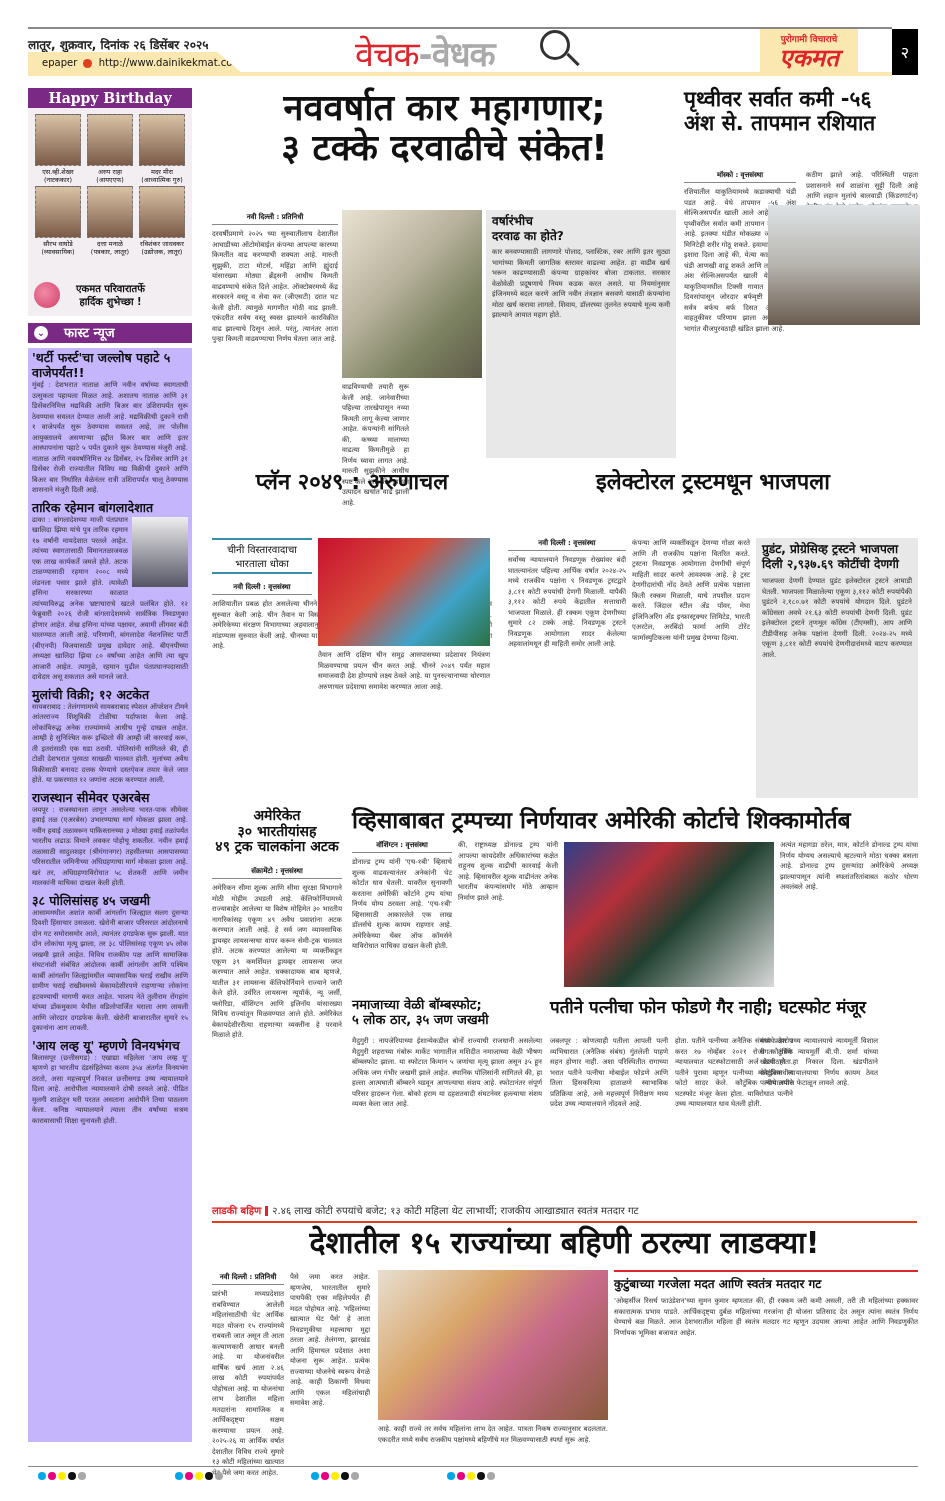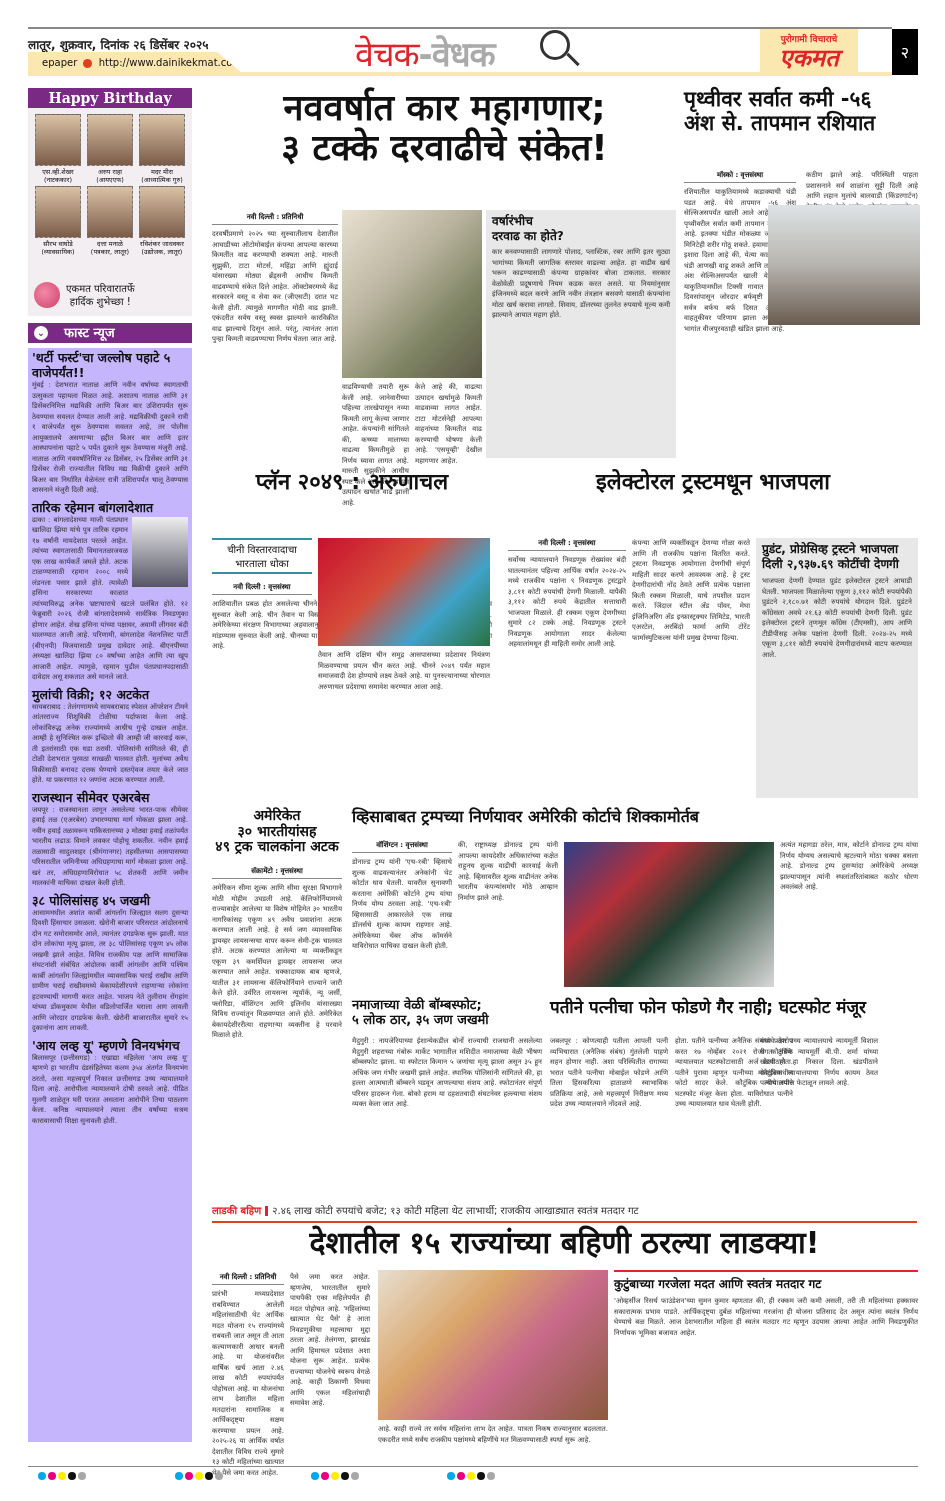--- a/index.html
+++ b/index.html
@@ -20,21 +20,21 @@
   .logo .tag { font-size: 9px; color: #e0242b; font-weight: bold; padding-top: 3px; }
   .logo .name { font-size: 24px; color: #e0242b; font-weight: bold; font-style: italic; line-height: 26px; }
   .pageno { left: 892px; top: 29px; width: 26px; height: 46px; background: #000; color: #fff; font-size: 16px; text-align: center; padding-top: 12px; }
 
   
   .bday { left: 28px; top: 88px; width: 164px; height: 228px; background: #f2eef2; }
   .bday-title { left: 28px; top: 88px; width: 164px; height: 20px; background: #7a2a84; color: #fff; font-family: "DejaVu Serif", serif; font-weight: bold; font-size: 14px; text-align: center; line-height: 20px; }
   .bgrid { left: 34px; top: 114px; width: 152px; display: grid; grid-template-columns: repeat(3, 48px); column-gap: 4px; row-gap: 2px; }
   .bperson { text-align: center; font-size: 6.5px; line-height: 8px; }
   .bphoto { width: 46px; height: 52px; border: 1px dashed #777; margin: 0 auto 2px; background: linear-gradient(#d9c2a5, #7b5b48); }
-  .bwish { left: 34px; top: 282px; width: 152px; display: flex; align-items: center; gap: 6px; }
+  .bwish { left: 34px; top: 282px; width: 152px; display: flex; align-items: center; gap: 16px; font-weight: bold; }
   .flower { width: 26px; height: 26px; border-radius: 50%; background: radial-gradient(circle at 40% 40%, #f28aa6, #d03f6a); }
   .bwish-text { font-size: 10px; text-align: center; line-height: 13px; }
   .fastnews { left: 28px; top: 323px; width: 164px; height: 20px; background: #7a2a84; color: #fff; font-weight: bold; font-size: 13px; line-height: 20px; padding-left: 36px; }
   .fastnews .chev { position:absolute; left:6px; top:3px; width:14px; height:14px; border-radius:50%; background:#fff; color:#7a2a84; font-size:10px; text-align:center; line-height:14px; }
   .leftcol { left: 28px; top: 348px; width: 164px; height: 1094px; background: #c4b5fd; padding: 2px 4px; overflow: hidden; }
   .news { margin-bottom: 4px; }
   .news h3 { font-size: 12.5px; line-height: 15px; font-weight: bold; color: #111; }
   .news p { font-size: 7px; line-height: 10.5px; color: #333; text-align: justify; }
   .leftphoto { float: right; width: 56px; height: 70px; background: linear-gradient(#eee, #556); margin: 2px 0 2px 4px; }
 
@@ -153,21 +153,20 @@
   <div>नववर्षात कार महागणार;</div>
   <div>३ टक्के दरवाढीचे संकेत!</div>
 </div>
 <div class="abs" style="left:212px; top:212px; width:126px;">
   <div class="dateline-sm">नवी दिल्ली : प्रतिनिधी</div>
   <div class="body-text">दरवर्षीप्रमाणे २०२५ च्या सुरुवातीलाच देशातील आघाडीच्या ऑटोमोबाईल कंपन्या आपल्या कारच्या किमतींत वाढ करण्याची शक्यता आहे. मारुती सुझुकी, टाटा मोटर्स, महिंद्रा आणि ह्युंदाई यांसारख्या मोठ्या ब्रँड्सनी आधीच किमती वाढवण्याचे संकेत दिले आहेत. ऑक्टोबरमध्ये केंद्र सरकारने वस्तू व सेवा कर (जीएसटी) दरात घट केली होती. त्यामुळे मागणीत मोठी वाढ झाली. एकंदरीत सर्वच वस्तू स्वस्त झाल्याने कारविक्रीत वाढ झाल्याचे दिसून आले. परंतु, त्यानंतर आता पुन्हा किमती वाढवण्याचा निर्णय घेतला जात आहे.</div>
 </div>
 <div class="abs photo" style="left:342px; top:210px; width:140px; height:168px; background: linear-gradient(135deg,#e9e2d2 0%,#b9b39e 40%,#7e8463 70%,#5e5a48 100%);"></div>
 <div class="abs" style="left:342px; top:382px; width:140px; display:flex; gap:6px;">
   <div class="body-text" style="width:67px;">वाढविण्याची तयारी सुरू केली आहे. जानेवारीच्या पहिल्या तारखेपासून नव्या किमती लागू केल्या जाणार आहेत. कंपन्यांनी सांगितले की, कच्च्या मालाच्या वाढत्या किमतीमुळे हा निर्णय घ्यावा लागत आहे. मारुती सुझुकीने आधीच स्पष्ट केले आहे की, त्यांच्या उत्पादन खर्चात वाढ झाली आहे.</div>
-  <div class="body-text" style="width:67px;">केले आहे की, वाढत्या उत्पादन खर्चामुळे किमती वाढवाव्या लागत आहेत. टाटा मोटर्सनेही आपल्या वाहनांच्या किमतीत वाढ करण्याची घोषणा केली आहे. 'एसयूव्ही' देखील महागणार आहेत.</div>
 </div>
 <div class="abs sidebox" style="left:486px; top:210px; width:190px; height:248px;">
   <h4>वर्षारंभीच</h4>
   <h4>दरवाढ का होते?</h4>
   <div class="body-text" style="margin-top:3px;">कार बनवण्यासाठी लागणारे पोलाद, प्लास्टिक, रबर आणि इतर सुट्या भागांच्या किमती जागतिक स्तरावर वाढल्या आहेत. हा वाढीव खर्च भरून काढण्यासाठी कंपन्या ग्राहकांवर बोजा टाकतात. सरकार वेळोवेळी प्रदूषणाचे नियम कडक करत असते. या नियमांनुसार इंजिनमध्ये बदल करणे आणि नवीन तंत्रज्ञान बसवणे यासाठी कंपन्यांना मोठा खर्च करावा लागतो. शिवाय, डॉलरच्या तुलनेत रुपयाचे मूल्य कमी झाल्याने आयात महाग होते.</div>
 </div>
 
 <div class="abs h1" style="left:684px; top:88px; width:235px; font-size:21px;">
   <div>पृथ्वीवर सर्वात कमी -५६</div>
   <div>अंश से. तापमान रशियात</div>
@@ -213,21 +212,21 @@
 <div class="abs h1" style="left:212px; top:808px; width:130px; font-size:14px; text-align:center;">
   <div>अमेरिकेत</div>
   <div>३० भारतीयांसह</div>
   <div>४९ ट्रक चालकांना अटक</div>
 </div>
 <div class="abs" style="left:212px; top:866px; width:130px;">
   <div class="dateline-sm">सॅक्रामेंटो : वृत्तसंस्था</div>
   <div class="body-text">अमेरिकन सीमा शुल्क आणि सीमा सुरक्षा विभागाने मोठी मोहीम उघडली आहे. कॅलिफोर्नियामध्ये राज्याबाहेर आलेल्या या विशेष मोहिमेत ३० भारतीय नागरिकांसह एकूण ४९ अवैध प्रवाशांना अटक करण्यात आली आहे. हे सर्व जण व्यावसायिक ड्रायव्हर लायसन्सचा वापर करून सेमी-ट्रक चालवत होते. अटक करण्यात आलेल्या या व्यक्तींकडून एकूण ३९ कमर्शियल ड्रायव्हर लायसन्स जप्त करण्यात आले आहेत. धक्कादायक बाब म्हणजे, यातील ३१ लायसन्स कॅलिफोर्नियाने राज्याने जारी केले होते. उर्वरित लायसन्स न्यूयॉर्क, न्यू जर्सी, फ्लोरिडा, वॉशिंग्टन आणि इलिनॉय यांसारख्या विविध राज्यांतून मिळवण्यात आले होते. अमेरिकेत बेकायदेशीररीत्या राहणाऱ्या व्यक्तींना हे परवाने मिळाले होते.</div>
 </div>
 
-<div class="abs h1" style="left:352px; top:808px; width:566px; font-size:16px;">व्हिसाबाबत ट्रम्पच्या निर्णयावर अमेरिकी कोर्टाचे शिक्कामोर्तब</div>
+<div class="abs h1" style="left:352px; top:808px; width:566px; font-size:23px;">व्हिसाबाबत ट्रम्पच्या निर्णयावर अमेरिकी कोर्टाचे शिक्कामोर्तब</div>
 <div class="abs" style="left:352px; top:840px; width:100px;">
   <div class="dateline-sm">वॉशिंग्टन : वृत्तसंस्था</div>
   <div class="body-text">डोनाल्ड ट्रम्प यांनी 'एच-१बी' व्हिसाचे शुल्क वाढवल्यानंतर अनेकांनी थेट कोर्टात धाव घेतली. यावरील सुनावणी करताना अमेरिकी कोर्टाने ट्रम्प यांचा निर्णय योग्य ठरवला आहे. 'एच-१बी' व्हिसासाठी आकारलेले एक लाख डॉलर्सचे शुल्क कायम राहणार आहे. अमेरिकेच्या चेंबर ऑफ कॉमर्सने याविरोधात याचिका दाखल केली होती.</div>
 </div>
 <div class="abs body-text" style="left:458px; top:840px; width:100px;">की, राष्ट्राध्यक्ष डोनाल्ड ट्रम्प यांनी आपल्या कायदेशीर अधिकारांच्या कक्षेत राहूनच शुल्क वाढीची कारवाई केली आहे. व्हिसावरील शुल्क वाढीनंतर अनेक भारतीय कंपन्यांसमोर मोठे आव्हान निर्माण झाले आहे.</div>
 <div class="abs photo" style="left:564px; top:842px; width:210px; height:145px; background: linear-gradient(135deg,#2f3f8a 0%,#b4303a 30%,#204030 55%,#d8d8d8 100%);"></div>
 <div class="abs body-text" style="left:780px; top:840px; width:138px;">अत्यंत महागडा ठरेल, मात्र, कोर्टाने डोनाल्ड ट्रम्प यांचा निर्णय योग्यच असल्याचे म्हटल्याने मोठा धक्का बसला आहे. डोनाल्ड ट्रम्प दुसऱ्यांदा अमेरिकेचे अध्यक्ष झाल्यापासून त्यांनी स्थलांतरितांबाबत कठोर धोरण अवलंबले आहे.</div>
 
 <div class="abs h1" style="left:352px; top:998px; width:190px; font-size:13px;">
   <div>नमाजाच्या वेळी बॉम्बस्फोट;</div>

